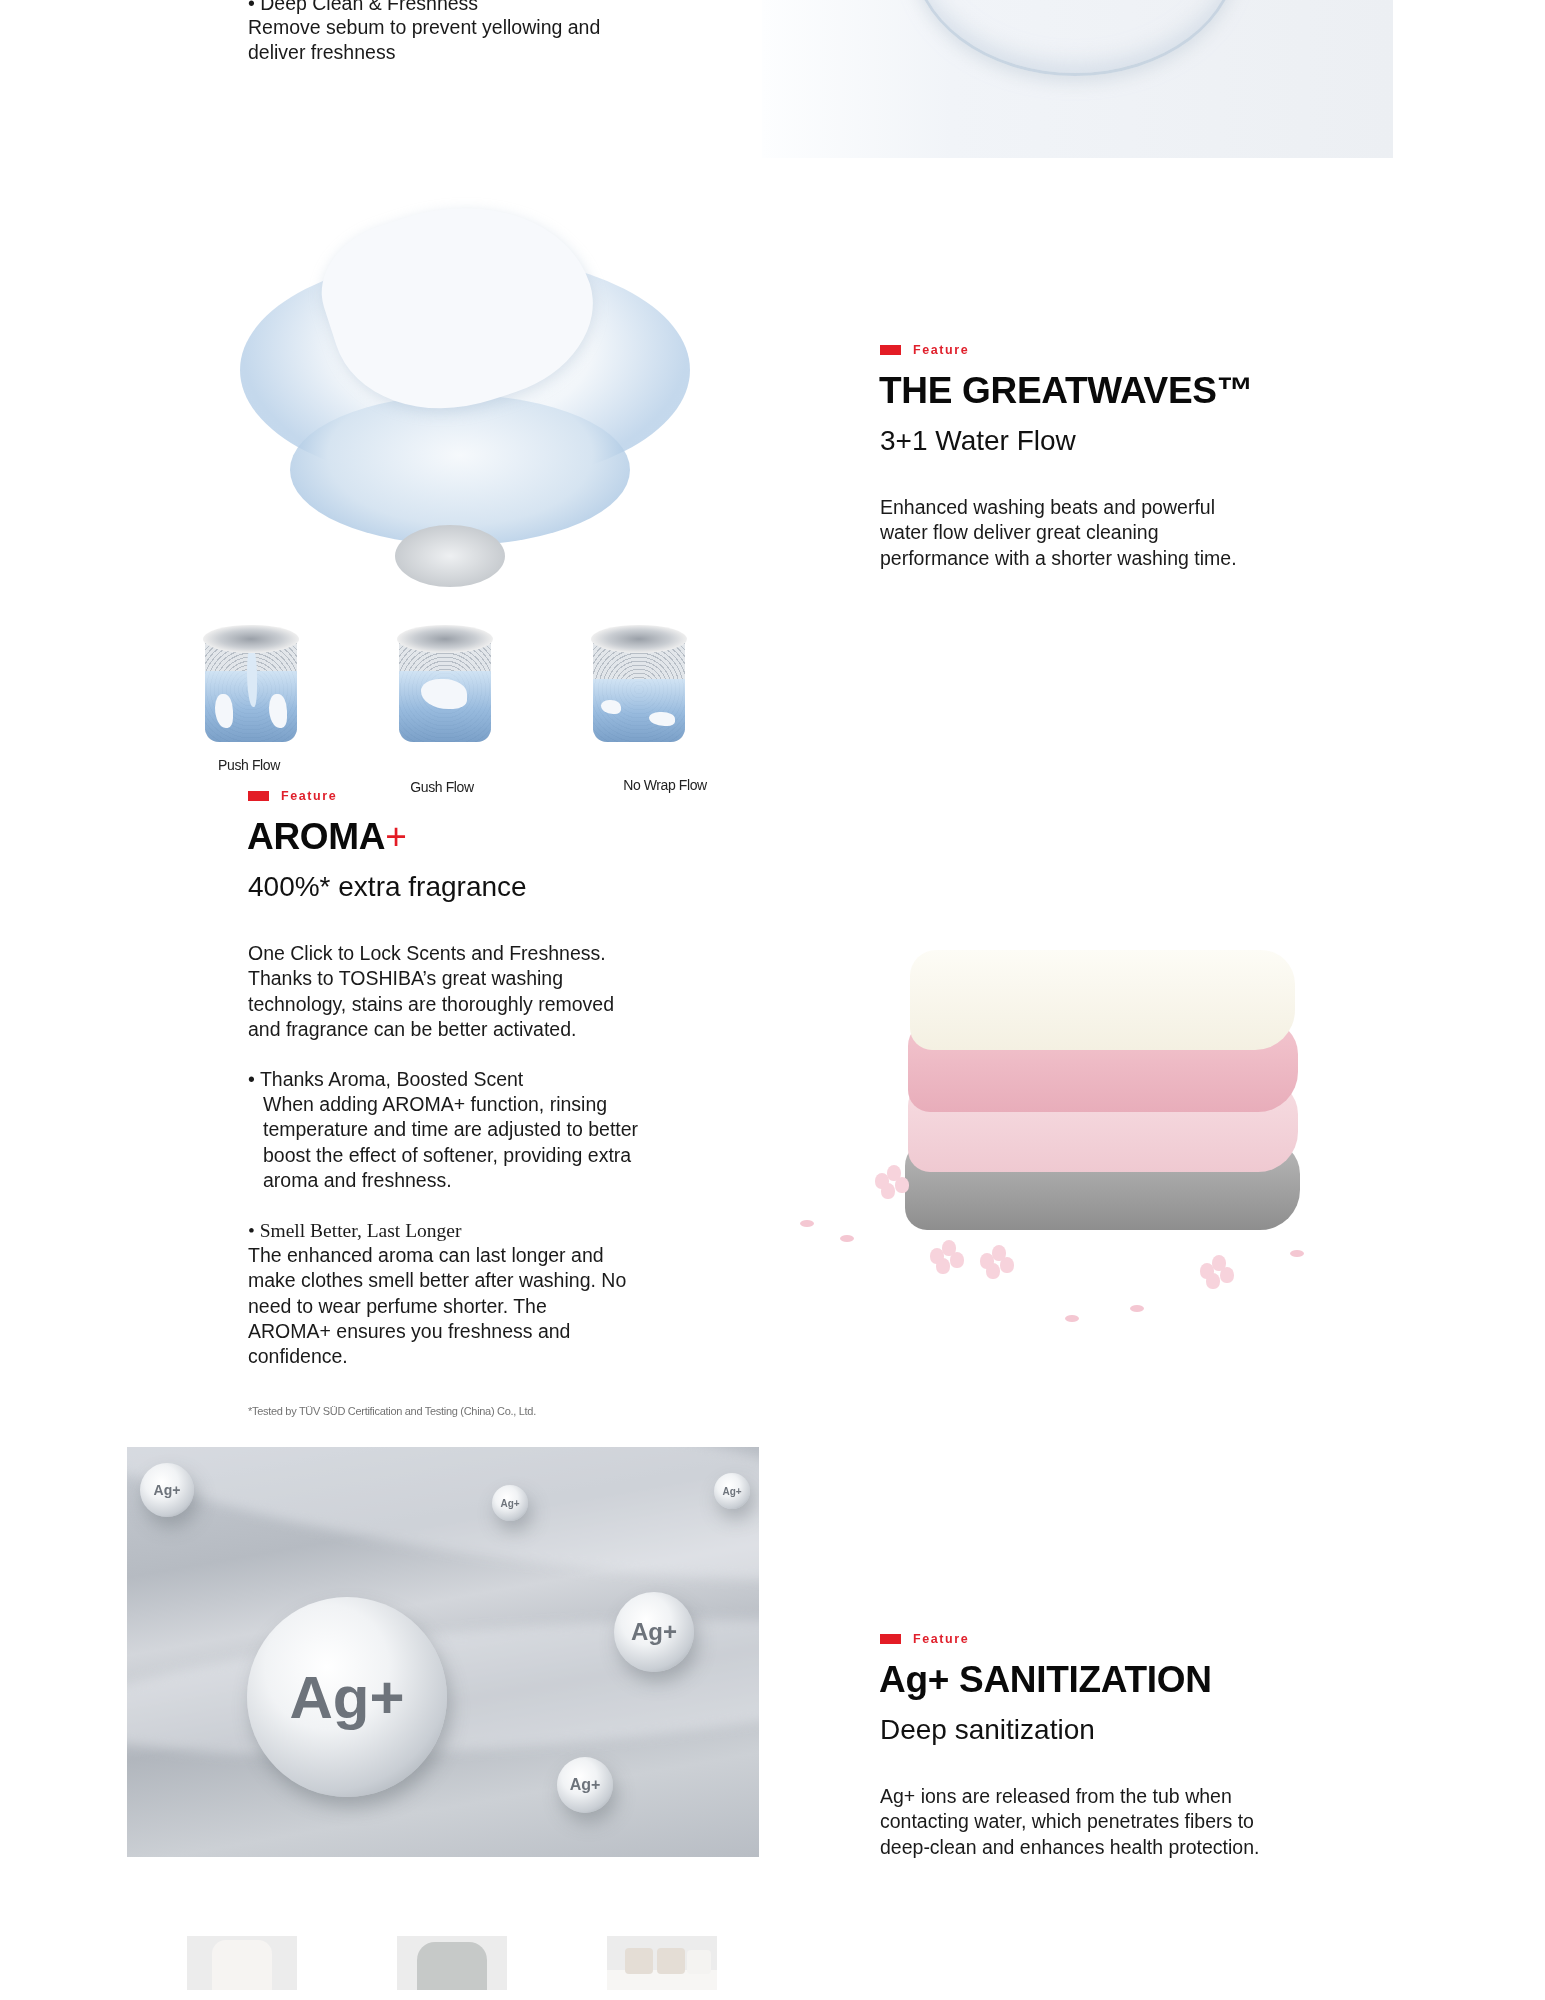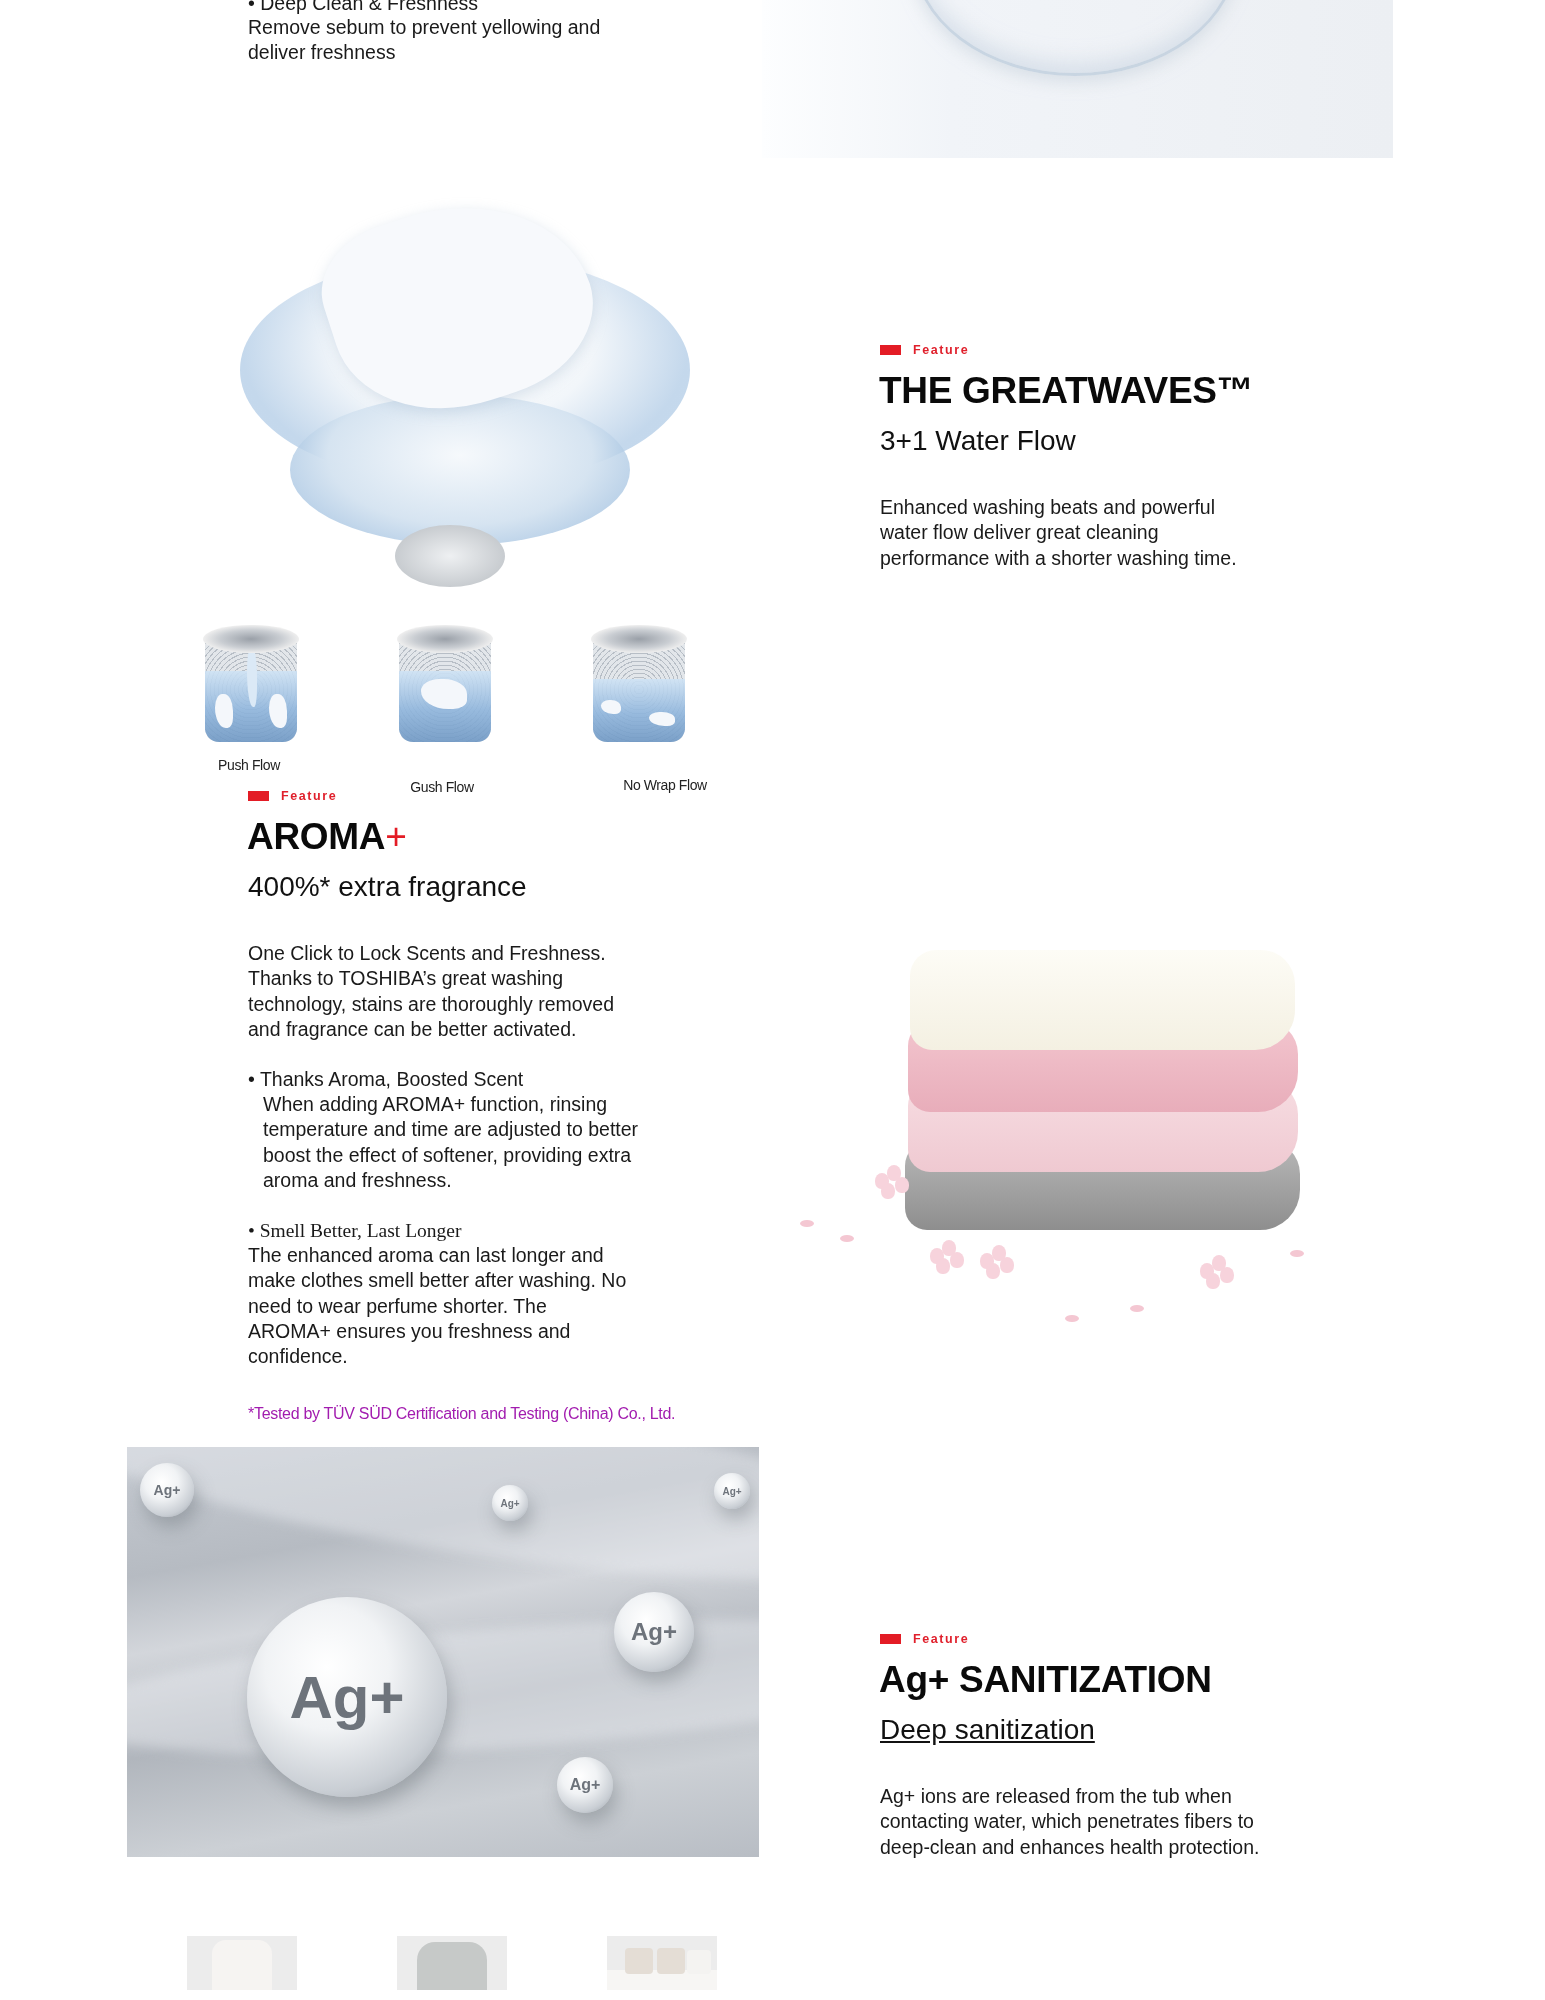--- a/index.html
+++ b/index.html
@@ -6,21 +6,21 @@
   body { width:1545px; height:2000px; position:relative; overflow:hidden;
          font-family:"Liberation Sans", sans-serif; color:#111; }
   .abs { position:absolute; }
   .body-text { font-size:19.5px; line-height:25.3px; color:#1a1a1a; white-space:pre-line; }
   .feature-tag { display:flex; align-items:center; gap:12px; font-size:12.5px; font-weight:bold;
                  letter-spacing:1.6px; color:#e0202c; }
   .feature-tag .bar { width:21px; height:10px; background:#e31c25; display:inline-block; }
   .title { font-size:37px; font-weight:bold; color:#0a0a0a; letter-spacing:-0.3px; white-space:nowrap; }
   .title .accent { color:#e31c25; font-weight:normal; }
   .subtitle { font-size:28px; color:#111; white-space:nowrap; }
-  .footnote { font-size:16px; color:#a21caf; letter-spacing:-0.3px; white-space:nowrap;text-align:center; }
+  .footnote { font-size:11px; color:#737373; letter-spacing:-0.3px; white-space:nowrap;text-align:center; }
   .flow-label { font-size:14px; color:#222; letter-spacing:-0.4px; text-align:center; width:130px; }
 
   
   .img-top-right { left:762px; top:0; width:631px; height:158px;
      background:linear-gradient(90deg,#fdfeff 0%,#f1f4f8 30%,#eceff3 100%); overflow:hidden; }
   .img-top-right .ring { position:absolute; left:150px; top:-170px; width:320px; height:240px;
      border-radius:50%; border:3px solid rgba(190,205,220,0.8);
      box-shadow: inset 0 -10px 20px rgba(200,212,225,0.6), 0 6px 16px rgba(200,210,220,0.6); }
 
   .img-splash { left:220px; top:165px; width:490px; height:440px; }
@@ -193,21 +193,21 @@
   <div class="ag-sphere" style="left:430px; top:310px; width:56px; height:56px; font-size:16px;">
       <span>Ag+</span>
     </div>
 </div>
 
 <div class="abs feature-tag" style="left:880px; top:1632px;">
   <span class="bar"></span>
   <span>Feature</span>
 </div>
 <div class="abs title" style="left:879px; top:1659px;">Ag+ SANITIZATION</div>
-<div class="abs subtitle" style="left:880px; top:1714px;text-decoration:underline;">Deep sanitization</div>
+<div class="abs subtitle" style="left:880px; top:1714px;">Deep sanitization</div>
 <div class="abs body-text" style="left:880px; top:1784px;">Ag+ ions are released from the tub when
 contacting water, which penetrates fibers to
 deep-clean and enhances health protection.</div>
 
 <div class="thumb" style="left:187px;">
   <div style="position:absolute; left:25px; top:4px; width:60px; height:52px; background:#f6f4f2; border-radius:14px 14px 0 0;"></div>
 </div>
 <div class="thumb" style="left:397px;">
   <div style="position:absolute; left:20px; top:6px; width:70px; height:50px; background:#c6c9c8; border-radius:18px 18px 0 0;"></div>
 </div>

